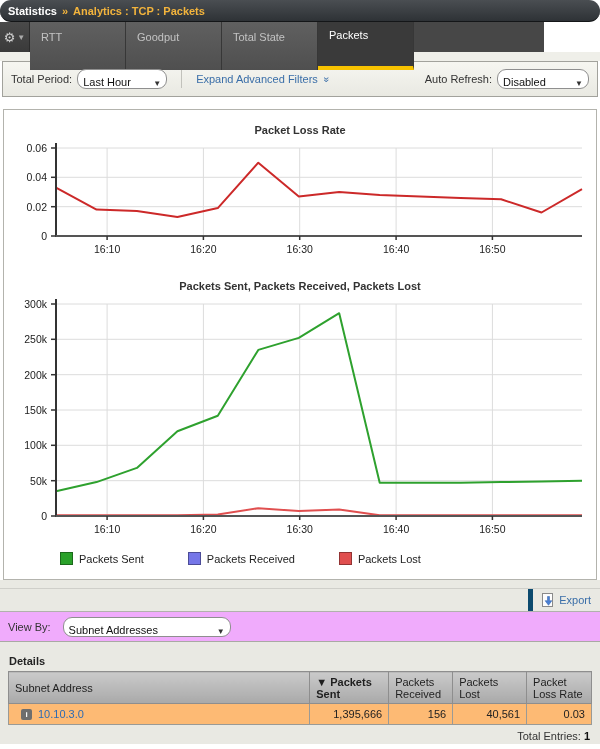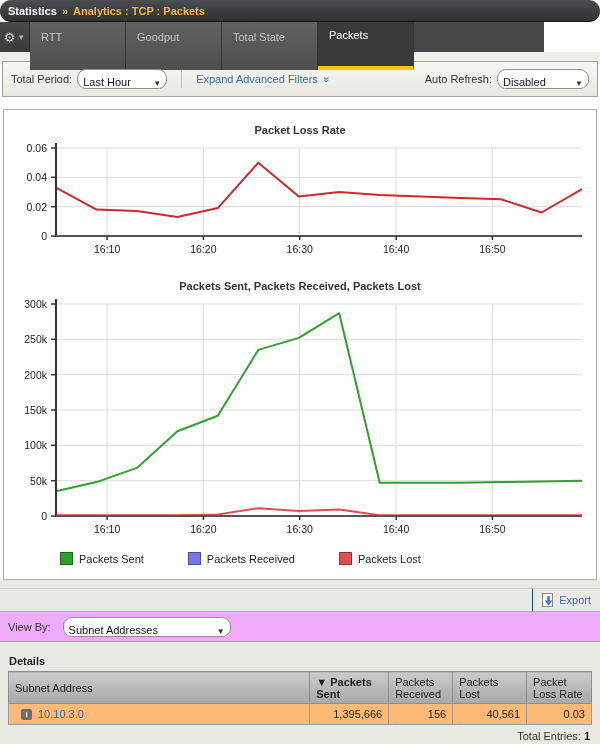--- a/index.html
+++ b/index.html
@@ -54,21 +54,21 @@
   .legend { display:flex; margin:4px 0 10px 48px; }
   .legenditem { display:flex; align-items:center; margin-right:44px; }
   .legenditem .sw { width:13px; height:13px; border:1px solid rgba(0,0,0,0.35); margin-right:6px; }
   .legenditem .lbl { color:#222; }
 
   
   .lower { background:#e9e9e3; height:164px; }
   .lowgap { height:8px; }
   .exportstrip { height:24px; border-top:1px solid #cfcfca; border-bottom:1px solid #b1b1ac;
                  display:flex; justify-content:flex-end; }
-  .exportbtn { border-left:1px solid #0c4a6e; display:flex; align-items:center; padding:0 9px 0 8px; cursor:pointer;justify-content:flex-end; }
+  .exportbtn { border-left:5px solid #0c4a6e; display:flex; align-items:center; padding:0 9px 0 8px; cursor:pointer;justify-content:flex-end; }
   .exportbtn .elbl { color:#3a6ea8; margin-left:4px; }
 
   .viewbybar { height:30px; background:#f0abfc; border-bottom:1px solid #a9a9a4; display:flex; align-items:center;
                padding:0 8px;gap:7px; }
 
   .detailshead { font-weight:bold; color:#222; margin:13px 0 4px 9px; }
 
   table.details { border-collapse:collapse; margin:0 8px; width:584px; background:#fdba74; }
   table.details th { background:linear-gradient(#cacaca,#a9a9a9); color:#1f1f1f; font-weight:normal; text-align:left;
                      border:1px solid #8e8e8e; padding:3px 6px; font-size:11px; vertical-align:middle; height:32px; }

